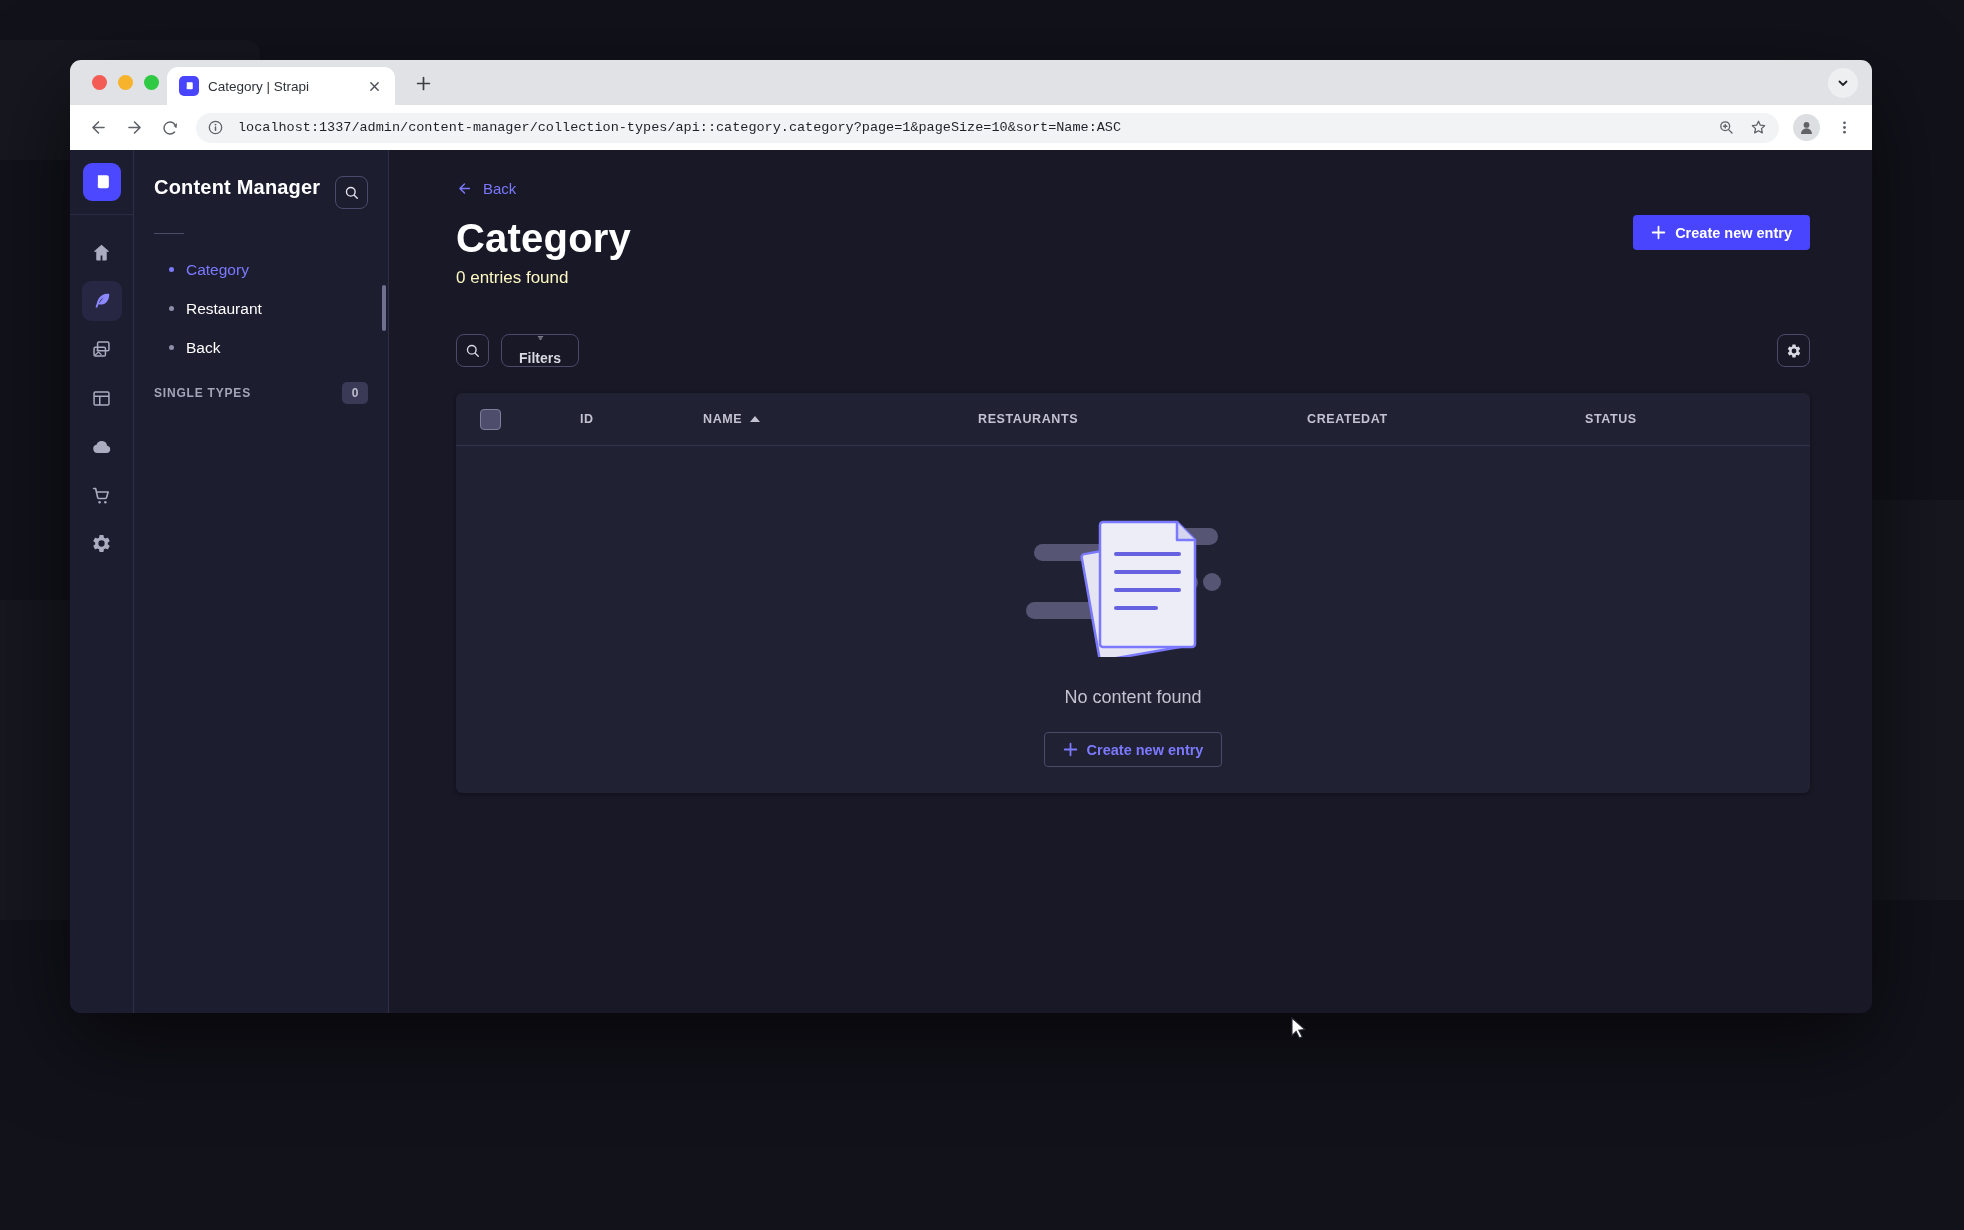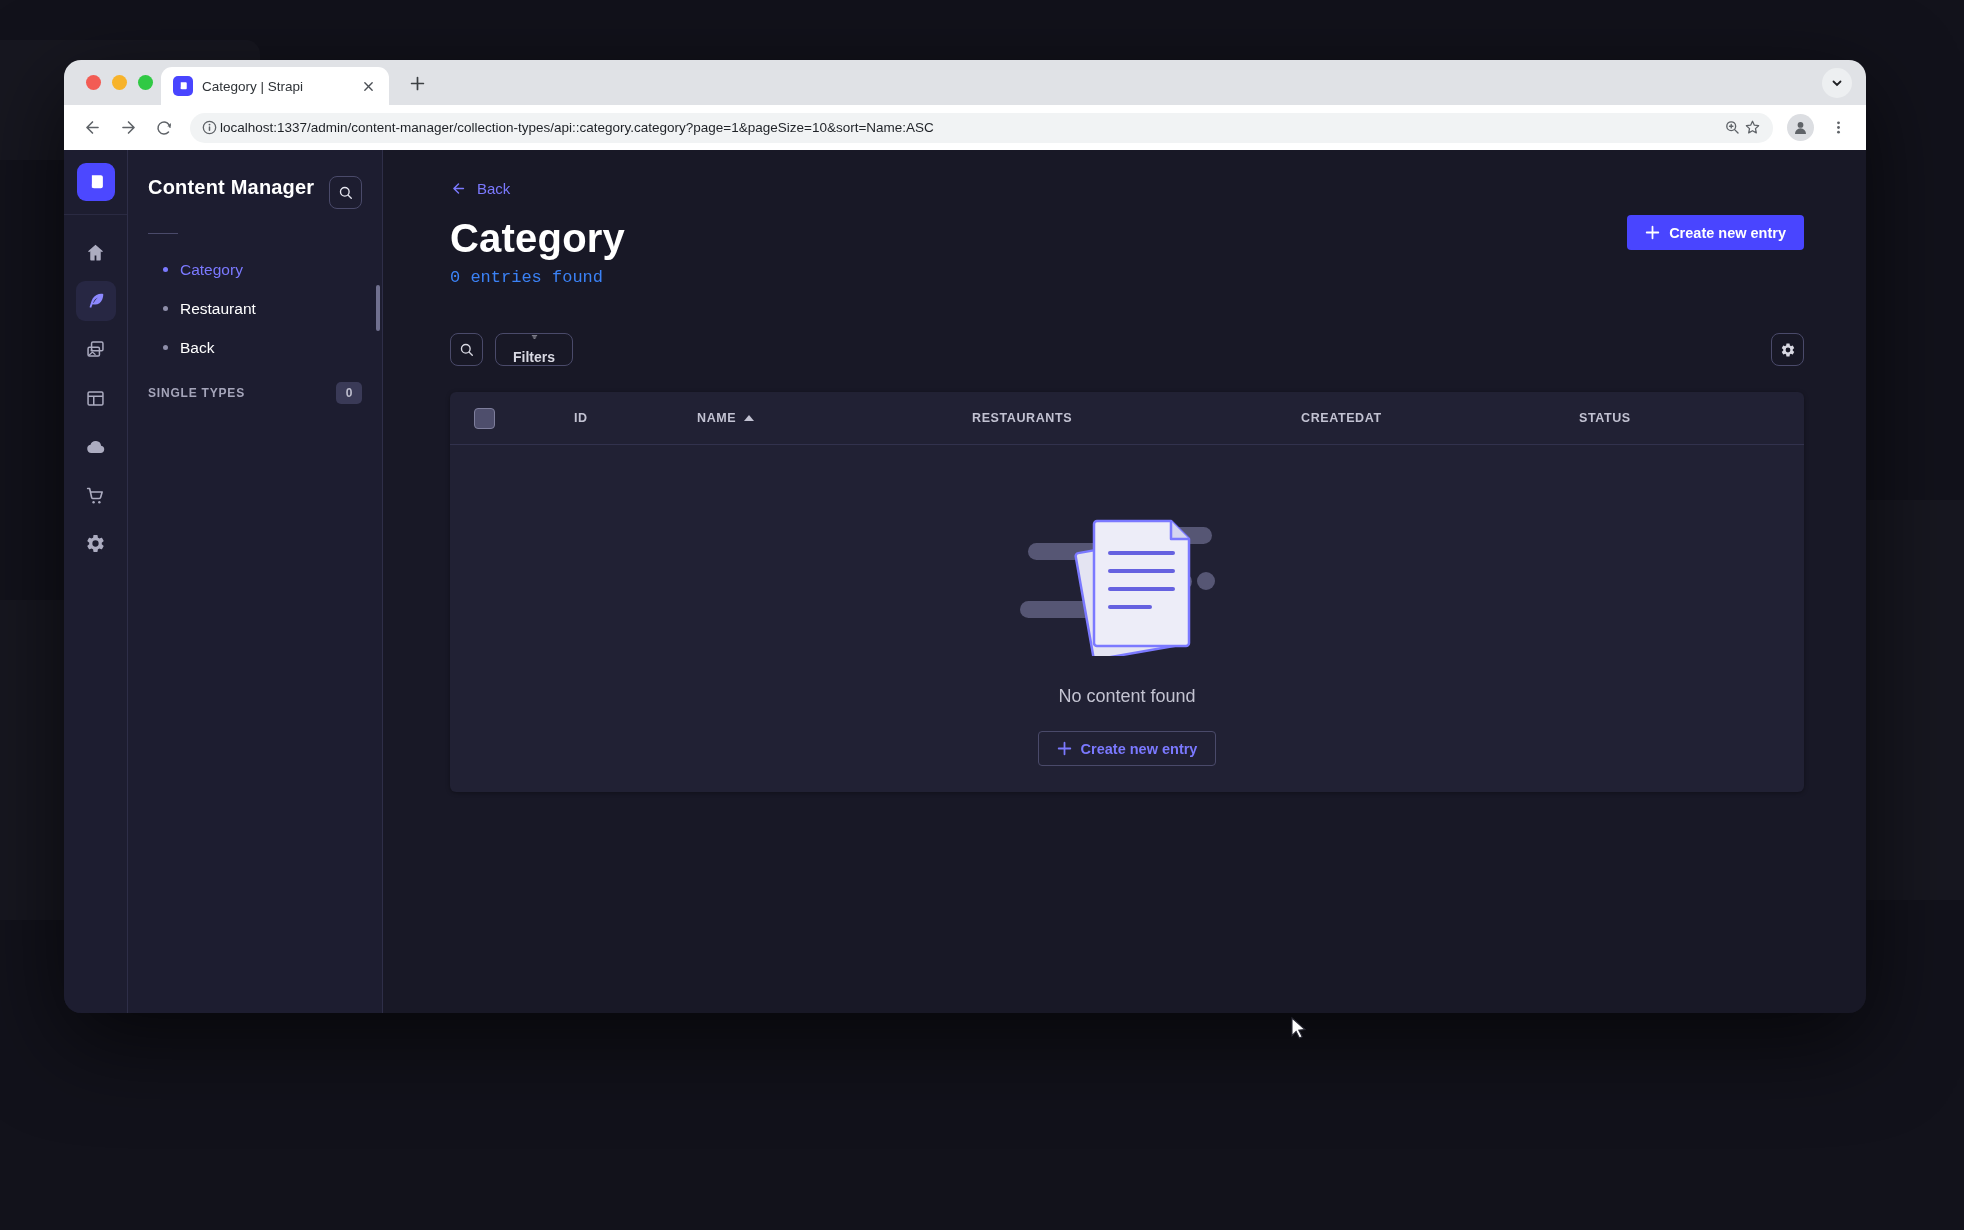--- a/index.html
+++ b/index.html
@@ -1,41 +1,41 @@
 <!DOCTYPE html>
 <html><head>
 <meta charset="utf-8">
 <style>
   * { margin:0; padding:0; box-sizing:border-box; }
   html,body { width:1964px; height:1230px; overflow:hidden; }
   body { background:#12121b; font-family:"Liberation Sans", sans-serif; position:relative; }
   .bg-shape { position:absolute; border-radius:14px; background:rgba(255,255,255,0.025); }
 
   
-  .window { position:absolute; left:64px; top:60px; width:1802px; height:953px;
-            border-radius:17px; overflow:hidden; box-shadow:0 28px 90px rgba(0,0,0,.65); }
+  .window { position:absolute; left:70px; top:60px; width:1802px; height:953px;
+            border-radius:11px; overflow:hidden; box-shadow:0 28px 90px rgba(0,0,0,.65); }
 
   
   .tabstrip { height:45px; background:#e0e2e6; position:relative; }
   .lights { position:absolute; left:22px; top:15px; display:flex; gap:11px; }
   .light { width:15px; height:15px; border-radius:50%; }
   .light.red{background:#f25c54;} .light.yellow{background:#f7b32b;} .light.green{background:#30c944;}
   .tab { position:absolute; left:97px; bottom:0; width:228px; height:38px; background:#fff;
          border-radius:11px 11px 0 0; display:flex; align-items:center; padding:0 12px; gap:9px; }
   .favicon { width:20px; height:20px; border-radius:5px; background:#4945ff; display:flex; align-items:center; justify-content:center; flex:none; }
   .tab-title { flex:1; font-size:13.5px; color:#2f3337; white-space:nowrap; overflow:hidden; }
   .tab-close { width:18px; height:18px; flex:none; display:flex; align-items:center; justify-content:center; border-radius:50%; }
   .newtab { position:absolute; left:340px; top:10px; width:26px; height:26px; display:flex; align-items:center; justify-content:center; }
   .tab-search { position:absolute; right:14px; top:8px; width:30px; height:30px; border-radius:50%; background:#edeff1; display:flex; align-items:center; justify-content:center; }
 
   
   .toolbar { height:45px; background:#fff; display:flex; align-items:center; padding:0 12px; gap:4px; }
   .nav-ic { width:32px; height:32px; border-radius:50%; display:flex; align-items:center; justify-content:center; flex:none; }
   .urlbar { flex:1; height:30px; margin:12px 6px; background:#f1f3f4; border-radius:15px;
-            display:flex; align-items:center; padding:0 12px; gap:3px; min-width:0; }
+            display:flex; align-items:center; padding:0 12px; gap:15px; min-width:0;font-family:Liberation Mono, monospace; }
   .url-text { flex:1; font-size:13.5px; color:#1f2227; white-space:nowrap; overflow:hidden; }
   .chrome-avatar { width:27px; height:27px; border-radius:50%; background:#dcdee2; display:flex; align-items:center; justify-content:center; margin:0 4px; flex:none; }
 
   
   .app { display:flex; height:1011px; background:#181826; position:relative; }
 
   .iconnav { width:64px; background:#1d1d30; border-right:1px solid #2e2e48; display:flex; flex-direction:column; align-items:center; position:relative; flex:none; }
   .logo-wrap { width:100%; display:flex; justify-content:center; padding:13px 0; border-bottom:1px solid #2a2a42; margin-bottom:9px; }
   .strapi-logo { width:38px; height:38px; border-radius:9px; background:#4c48ff; display:flex; align-items:center; justify-content:center; }
   .nav-btn { width:40px; height:40px; border-radius:9px; display:flex; align-items:center; justify-content:center; margin-top:8.5px; color:#acacc0; }
@@ -55,21 +55,21 @@
            font-size:12px; font-weight:600; display:flex; align-items:center; justify-content:center; }
   .ct-item { display:flex; align-items:center; gap:12px; padding:10.5px 20px 10.5px 35px; font-size:15.5px; color:#ffffff; cursor:pointer; }
   .ct-bullet { width:5px; height:5px; border-radius:50%; background:#8e8ea9; flex:none; }
   .ct-item.active { color:#7b79ff; }
   .ct-item.active .ct-bullet { background:#7b79ff; }
   .scroll-thumb { position:absolute; right:2px; top:135px; width:4px; height:46px; border-radius:2px; background:#70708f; }
 
   .main { flex:1; position:relative; padding:0 62px 0 67px; min-width:0; }
   .back-row { margin-top:30px; display:inline-flex; align-items:center; gap:10px; color:#7b79ff; font-size:15px; cursor:pointer; }
   .page-title { margin-top:15px; font-size:40px; font-weight:700; color:#ffffff; letter-spacing:.2px; }
-  .page-sub { margin-top:7px; font-size:17px; color:#3b82f6;font-family:Liberation Mono, monospace; }
+  .page-sub { margin-top:7px; font-size:17px; color:#fef9c3; }
   .btn-primary { position:absolute; right:62px; top:65px; height:35px; padding:0 18px; border-radius:4px; background:#4945ff;
                  color:#fff; font-size:14.5px; font-weight:700; display:flex; align-items:center; gap:9px; border:none; cursor:pointer; }
   .action-row { margin-top:46px; display:flex; align-items:center; gap:12px; }
   .icon-btn { width:33px; height:33px; border-radius:8px; border:1px solid #4a4a6a; background:transparent;
               display:flex; align-items:center; justify-content:center; color:#d9d9e3; cursor:pointer; }
   .btn-filters { height:33px; padding:0 17px; border-radius:8px; border:1px solid #4a4a6a; background:transparent;
                  color:#d9d9e3; font-size:14px; font-weight:600; display:flex; align-items:center; gap:9px; cursor:pointer;flex-direction:column; }
   .action-spacer { flex:1; }
 
   .table-card { margin-top:26px; height:400px; background:#212134; border-radius:6px; box-shadow:0 1px 4px rgba(0,0,0,.35); }

